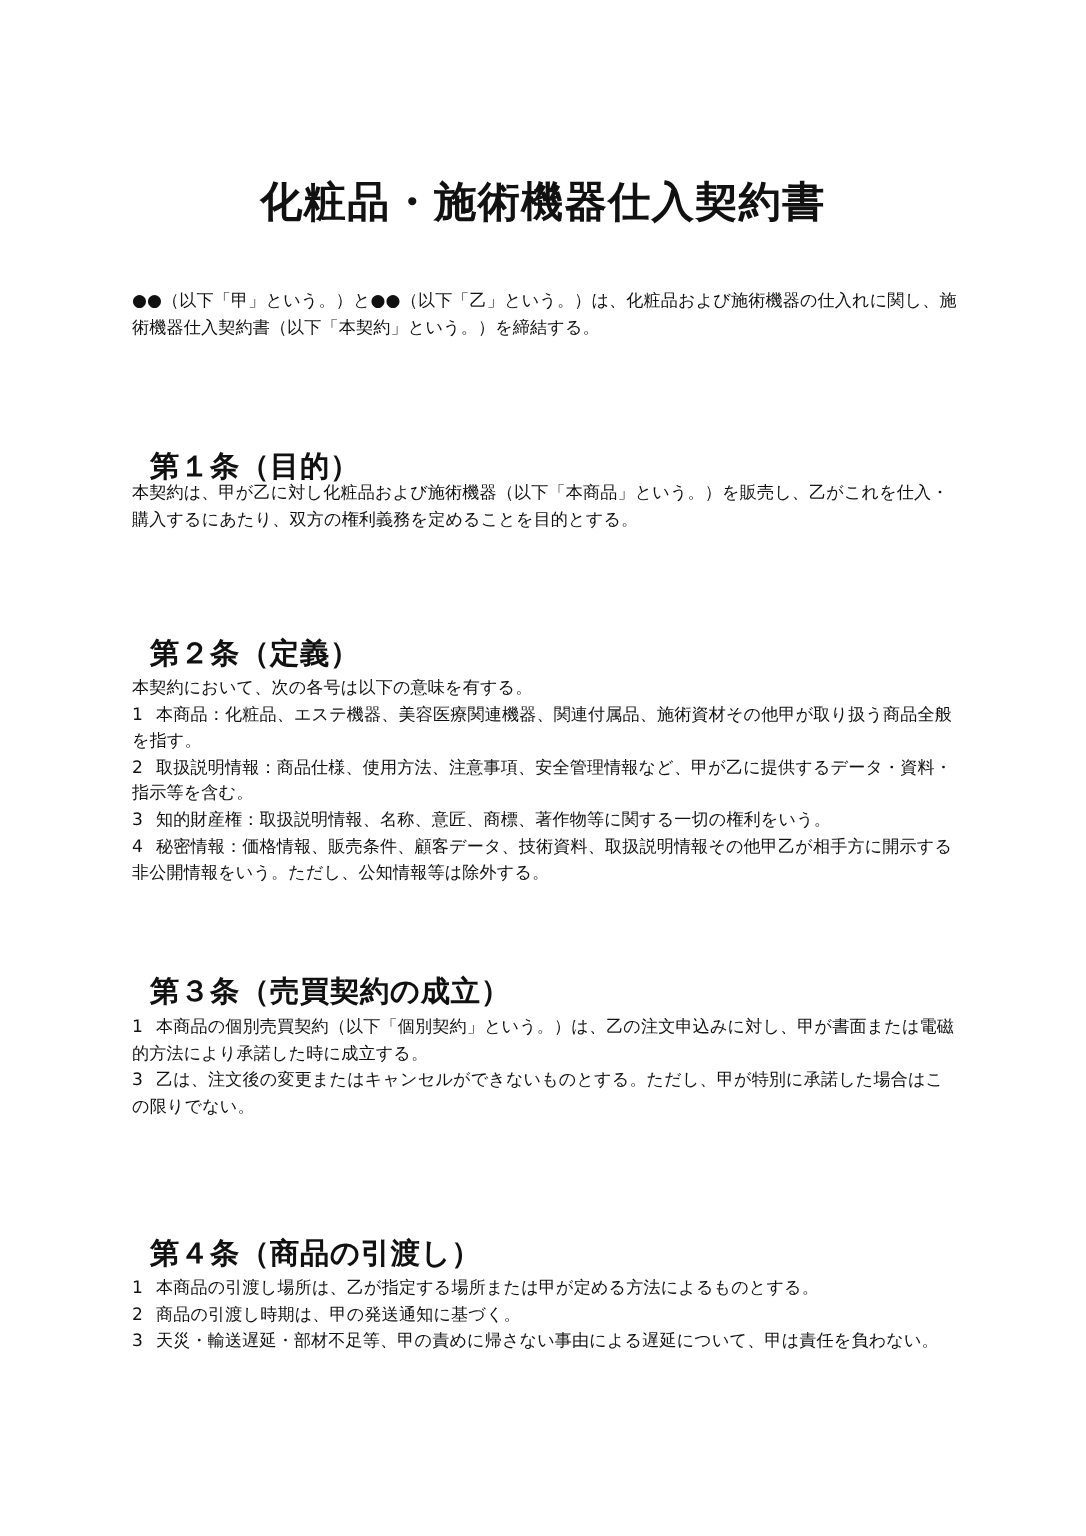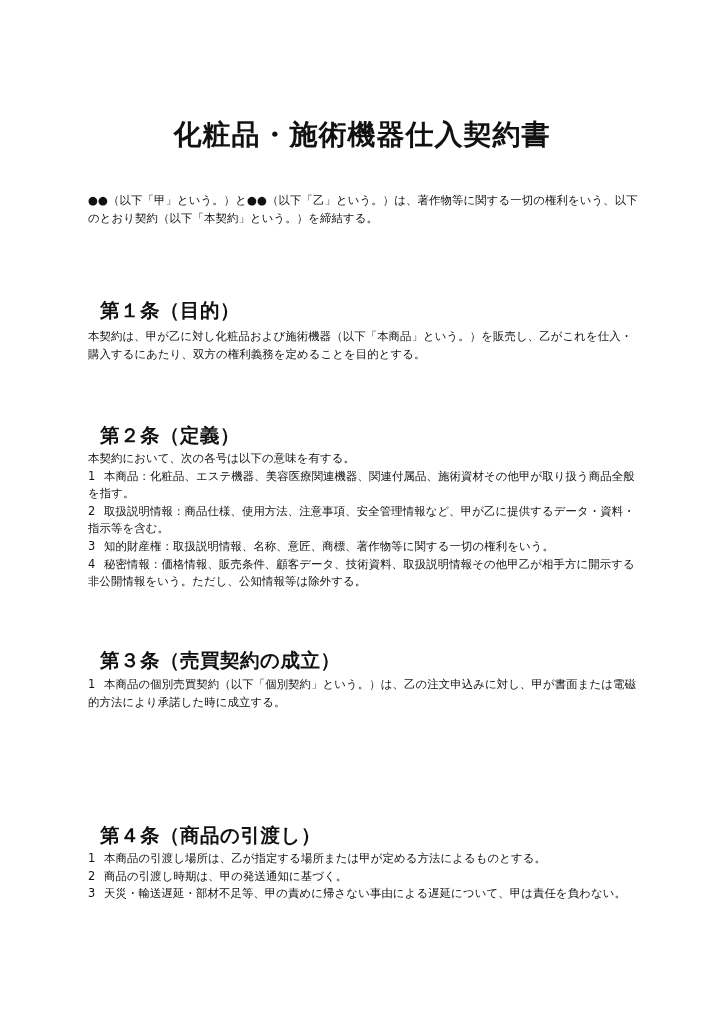--- a/index.html
+++ b/index.html
@@ -25,40 +25,41 @@
   .num { display: inline-block; width: 16px; }
 </style>
 </head>
 <body>
 
 <div class="page">
 
   <h1 class="title">化粧品・施術機器仕入契約書</h1>
 
   <div class="block" style="top:192px;">
-    <p class="para">●●（以下「甲」という。）と●●（以下「乙」という。）は、著作物等に関する一切の権利をいう、以下のとおり契約（以下「本契約」という。）を締結する。</p>
+    <p class="para">●●（以下「甲」という。）と●●（以下「乙」という。）は、化粧品および施術機器の仕入れに関し、施術機器仕入契約書（以下「本契約」という。）を締結する。</p>
   </div>
 
   <h2 class="heading" style="top:285px;">第１条（目的）</h2>
-  <div class="block" style="top:328px;">
+  <div class="block" style="top:320px;">
     <p class="para">本契約は、甲が乙に対し化粧品および施術機器（以下「本商品」という。）を販売し、乙がこれを仕入・購入するにあたり、双方の権利義務を定めることを目的とする。</p>
   </div>
 
   <h2 class="heading" style="top:410px;">第２条（定義）</h2>
   <div class="block" style="top:450px;">
     <p class="para">本契約において、次の各号は以下の意味を有する。</p>
     <p class="para item"><span class="num">1</span><span>本商品：化粧品、エステ機器、美容医療関連機器、関連付属品、施術資材その他甲が取り扱う商品全般を指す。</span></p>
     <p class="para item"><span class="num">2</span><span>取扱説明情報：商品仕様、使用方法、注意事項、安全管理情報など、甲が乙に提供するデータ・資料・指示等を含む。</span></p>
     <p class="para item"><span class="num">3</span><span>知的財産権：取扱説明情報、名称、意匠、商標、著作物等に関する一切の権利をいう。</span></p>
     <p class="para item"><span class="num">4</span><span>秘密情報：価格情報、販売条件、顧客データ、技術資料、取扱説明情報その他甲乙が相手方に開示する非公開情報をいう。ただし、公知情報等は除外する。</span></p>
   </div>
 
   <h2 class="heading" style="top:635px;">第３条（売買契約の成立）</h2>
   <div class="block" style="top:676px;">
     <p class="para item"><span class="num">1</span><span>本商品の個別売買契約（以下「個別契約」という。）は、乙の注文申込みに対し、甲が書面または電磁的方法により承諾した時に成立する。</span></p>
+    <p class="para item"><span class="num">3</span><span>乙は、注文後の変更またはキャンセルができないものとする。ただし、甲が特別に承諾した場合はこの限りでない。</span></p>
   </div>
 
   <h2 class="heading" style="top:810px;">第４条（商品の引渡し）</h2>
   <div class="block" style="top:850px;">
     <p class="para item"><span class="num">1</span><span>本商品の引渡し場所は、乙が指定する場所または甲が定める方法によるものとする。</span></p>
     <p class="para item"><span class="num">2</span><span>商品の引渡し時期は、甲の発送通知に基づく。</span></p>
     <p class="para item"><span class="num">3</span><span>天災・輸送遅延・部材不足等、甲の責めに帰さない事由による遅延について、甲は責任を負わない。</span></p>
   </div>
 
 </div>

